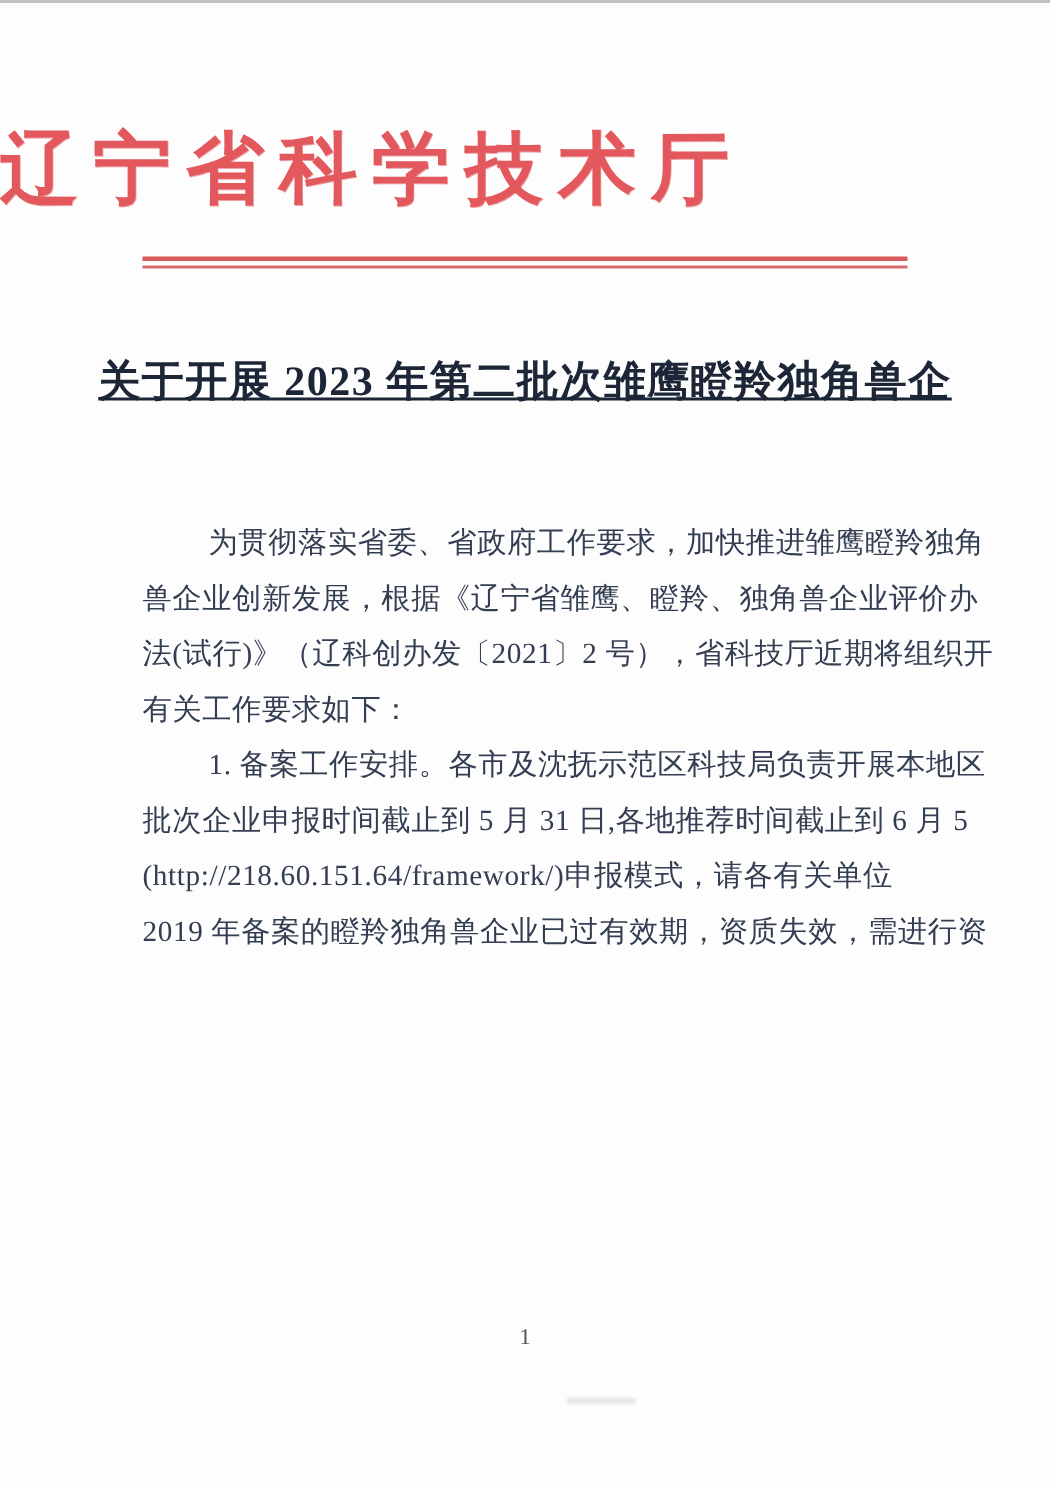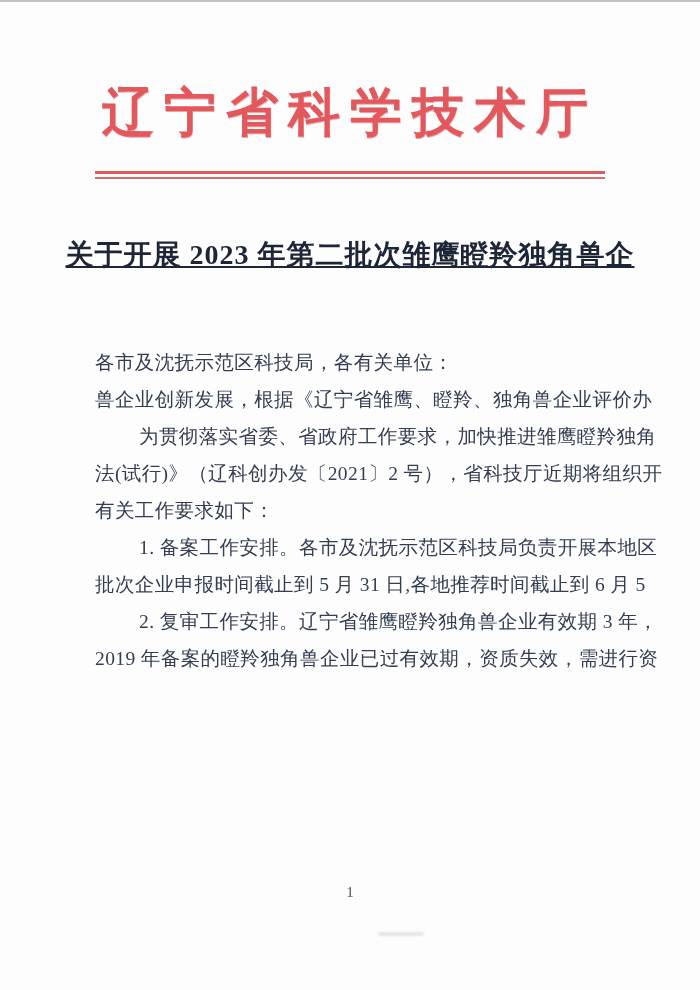--- a/index.html
+++ b/index.html
@@ -34,21 +34,21 @@
     background: rgba(120,120,125,0.18);
     border-radius: 2px;
     filter: blur(1px);
   }
 
   .letterhead {
     position: absolute;
     top: 78px;
     left: 0;
     width: 100%;
-    text-align: center;
+    text-align: left;
     font-size: 52px;
     font-weight: 700;
     letter-spacing: 10px;
     color: #e2585c;
     text-shadow: 0.5px 0.5px 0 rgba(226,88,92,0.55);
     white-space: nowrap;
   }
 
   .red-rule {
     position: absolute;
@@ -121,28 +121,27 @@
     <div class="thick"></div>
     <div class="gap"></div>
     <div class="thin"></div>
   </div>
 
   <div class="doc-title">
     <div>关于开展 2023 年第二批次雏鹰瞪羚独角兽企</div>
   </div>
 
   <div class="body-text">
-    <div class="line">各市及沈抚示范区科技局，各有关单位：</div>
+    <div class="line indent">为贯彻落实省委、省政府工作要求，加快推进雏鹰瞪羚独角</div>
     <div class="line">兽企业创新发展，根据《辽宁省雏鹰、瞪羚、独角兽企业评价办</div>
-    <div class="line indent">为贯彻落实省委、省政府工作要求，加快推进雏鹰瞪羚独角</div>
     <div class="line">法(试行)》（辽科创办发〔2021〕2 号），省科技厅近期将组织开</div>
     <div class="line">有关工作要求如下：</div>
     <div class="line indent">1. 备案工作安排。各市及沈抚示范区科技局负责开展本地区</div>
     <div class="line">批次企业申报时间截止到 5 月 31 日,各地推荐时间截止到 6 月 5</div>
-    <div class="line indent">2. 复审工作安排。辽宁省雏鹰瞪羚独角兽企业有效期 3 年，</div>
+    <div class="line">(http://218.60.151.64/framework/)申报模式，请各有关单位</div>
     <div class="line">2019 年备案的瞪羚独角兽企业已过有效期，资质失效，需进行资</div>
   </div>
 
   <div class="page-number">1</div>
 
   <div class="scan-smudge"></div>
 
 </div>
 
 </body></html>

